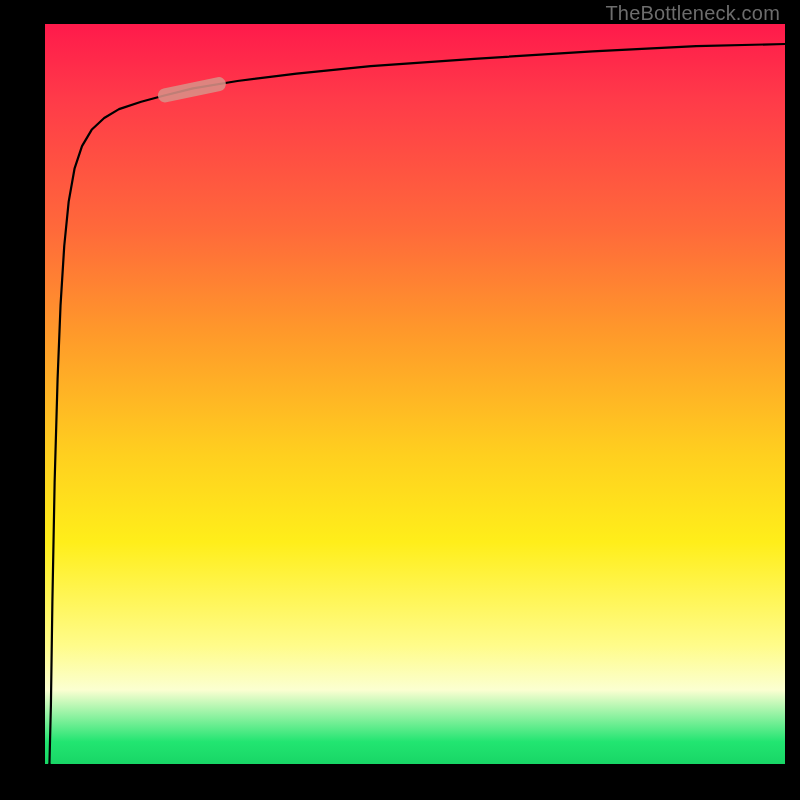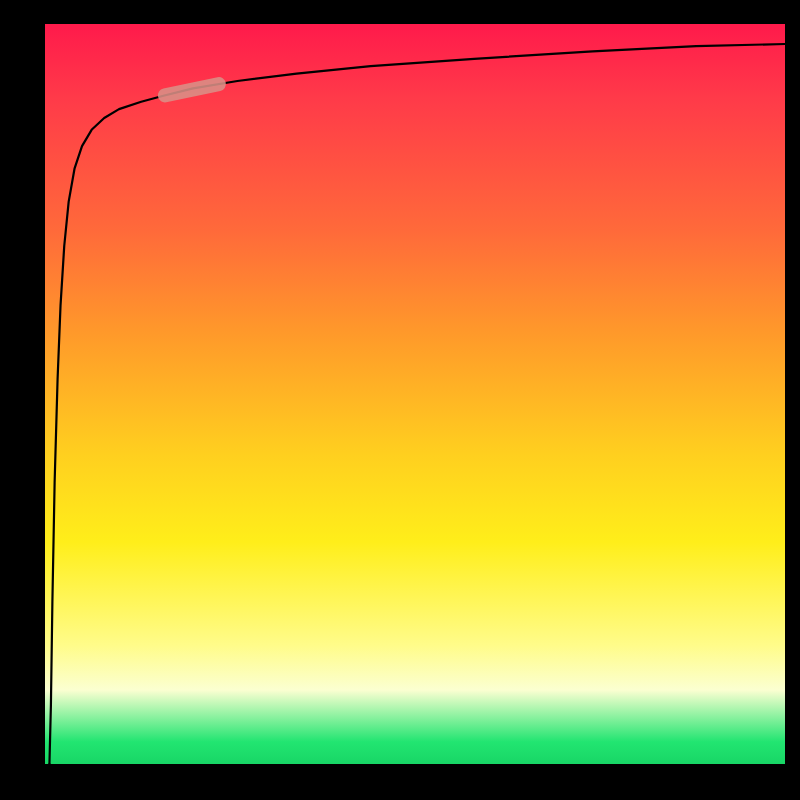--- a/index.html
+++ b/index.html
@@ -72,13 +72,14 @@
   <div class="outer-border"></div>
 
   <div class="plot">
     <svg class="curve-svg" viewBox="0 0 740 740">
       <path id="curve-path" fill="none" stroke="#000" stroke-width="2.2" stroke-linecap="round" stroke-linejoin="round" d="M4.44 740.00 L5.92 680.80 L7.40 577.20 L9.62 458.80 L12.58 355.20 L15.54 281.20 L19.24 222.00 L23.68 177.60 L29.60 144.30 L37.00 122.10 L46.62 105.82 L59.20 93.98 L74.00 85.10 L96.20 77.70 L118.40 71.78 L148.00 64.38 L192.40 56.98 L251.60 49.58 L325.60 42.18 L429.20 34.78 L547.60 27.38 L651.20 22.20 L740.00 19.98"></path>
       <path id="curve-stem" fill="none" stroke="#000" stroke-width="2.2" stroke-linecap="round" d="M4.44 740.00 L4.44 740.00"></path>
       <path id="highlight-path" fill="none" stroke="#d99086" stroke-width="14" stroke-linecap="round" opacity="0.88" d="M119.88 71.41 L173.90 60.06"></path>
     </svg>
   </div>
 
+  <div class="watermark">TheBottleneck.com</div>
 </div>
 
 </body></html>

